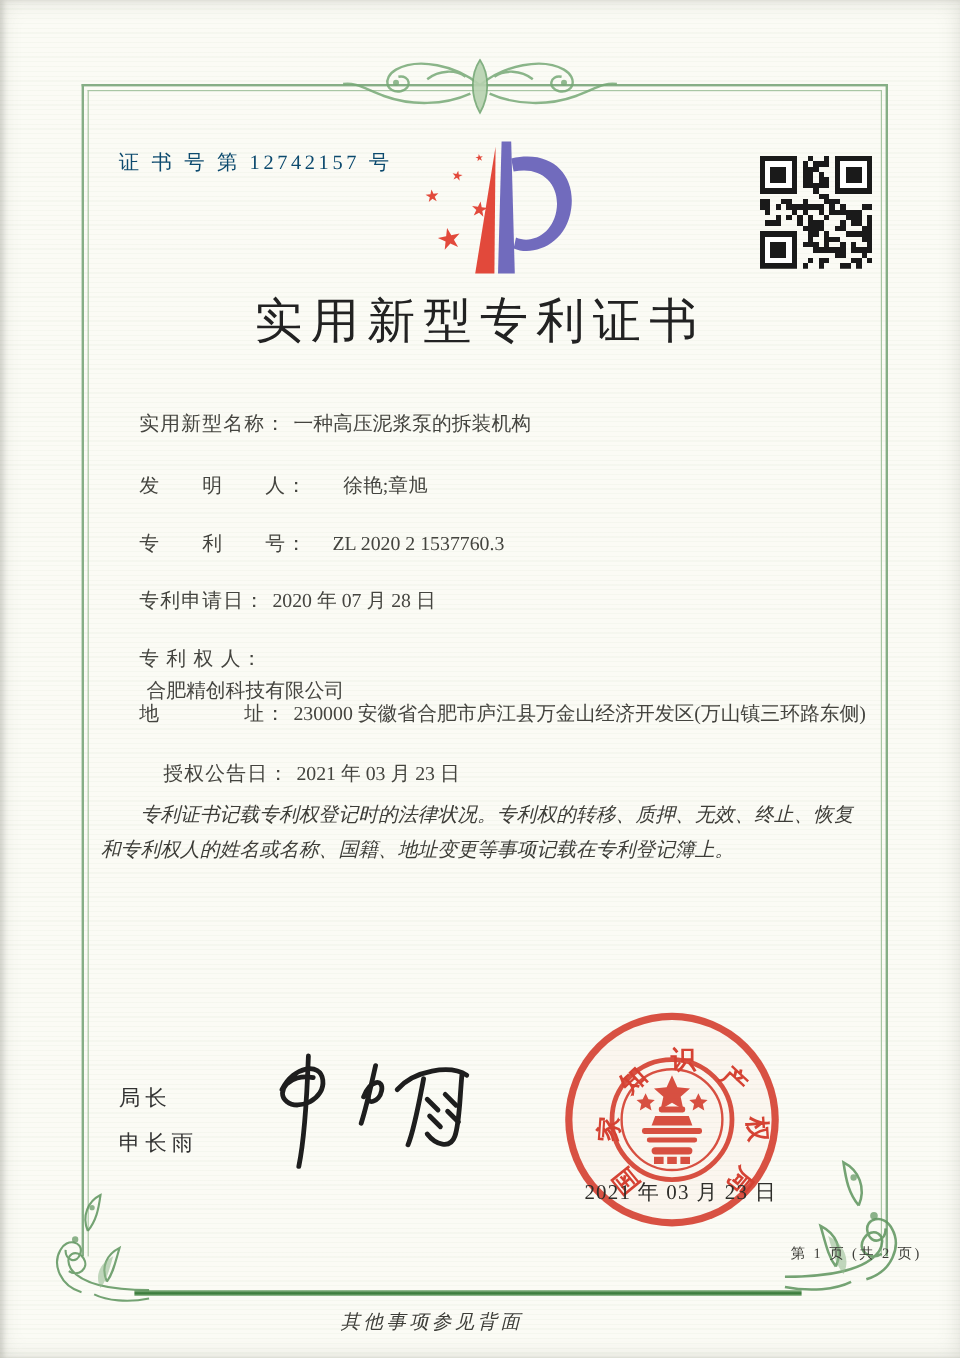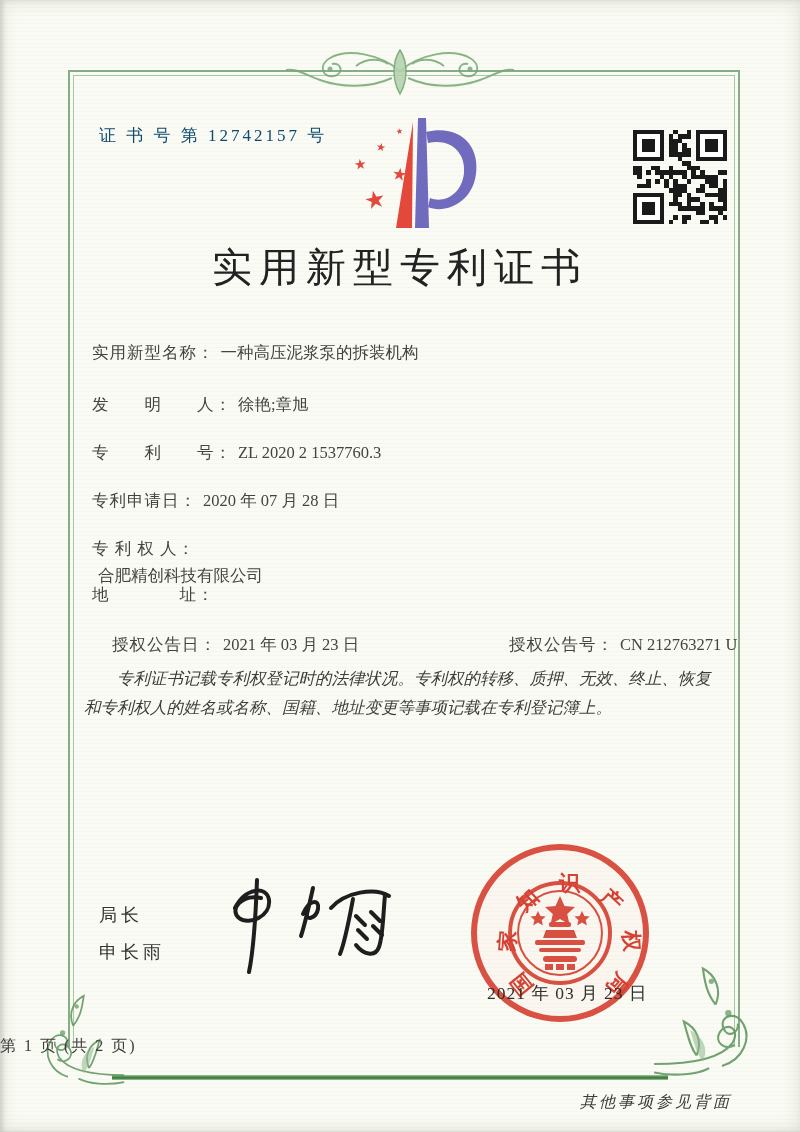--- a/index.html
+++ b/index.html
@@ -28,44 +28,44 @@
   .corner-orn.left{left:38px;top:985px;width:88px;height:108px;}
   .corner-orn.right{left:652px;top:948px;width:106px;height:145px;transform:scaleX(-1);}
   
   .cert-no{position:absolute;left:99px;top:124px;font-size:17px;letter-spacing:3px;color:#0c4a6e;}
   .logo{position:absolute;left:338px;top:110px;width:152px;height:128px;}
   .logo .star{position:absolute;color:#e2493b;line-height:1;}
   .qr{position:absolute;left:633px;top:130px;width:94px;height:94px;}
   .title{position:absolute;left:0;top:240px;width:800px;text-align:center;
     font-size:40px;font-weight:400;letter-spacing:7px;color:#222;}
   
-  .field-row{position:absolute;left:92px;font-size:16.5px;line-height:27px;display:flex;}
+  .field-row{position:absolute;left:116px;font-size:16.5px;line-height:27px;display:flex;}
   .f-label{letter-spacing:1px;white-space:pre;color:#44443f;}
   .f-value{margin-left:6px;color:#44443f;white-space:pre-wrap;}
   .f-value.addr{display:inline-block;width:505px;}
   .grant-no{position:absolute;left:397px;top:0;display:flex;font-size:16.5px;}
   
   .legal{position:absolute;left:84px;top:664px;width:634px;font-size:16.5px;
     line-height:29px;font-style:italic;color:#3d3d38;}
   .legal p{margin:0 0 4px 0;text-indent:2em;}
   
   .officer-title{position:absolute;left:99px;top:903px;font-size:18px;letter-spacing:4px;color:#333;}
   .officer-name{position:absolute;left:99px;top:940px;font-size:18px;letter-spacing:4px;color:#333;}
   .signature{position:absolute;left:205px;top:868px;width:215px;height:118px;}
   
   .seal{position:absolute;left:471px;top:844px;width:178px;height:178px;border-radius:50%;
     border:6px solid rgba(213,66,51,.92);box-sizing:border-box;background:rgba(255,120,100,.04);}
   .seal-char{position:absolute;font-size:21px;font-weight:bold;color:#d54233;
     font-family:"Liberation Serif","DejaVu Serif",serif;}
   .emblem{position:absolute;left:505px;top:878px;width:110px;height:110px;}
   .seal-date{position:absolute;left:487px;top:981px;font-size:17.5px;letter-spacing:1px;color:#2e2e2a;}
   
-  .page-no{position:absolute;left:0;top:1036px;width:752px;text-align:left;font-size:16px;
+  .page-no{position:absolute;left:16px;top:1036px;width:752px;text-align:right;font-size:12px;
     letter-spacing:2px;color:#3d3d38;}
-  .back-note{position:absolute;left:12px;top:1092px;width:720px;text-align:right;font-size:16px;
+  .back-note{position:absolute;left:0;top:1092px;width:720px;text-align:center;font-size:16px;
     font-style:italic;letter-spacing:3px;color:#3d3d38;}
 </style>
 </head>
 <body>
 
 <div class="paper-texture"></div>
 
 <div class="frame"></div>
 
 <svg class="crest" viewBox="0 0 236 58">
@@ -265,46 +265,43 @@
       <rect x="2" y="16" width="3" height="3"></rect>
     </g>
   </svg>
 
 <div class="title">实用新型专利证书</div>
 
 <div class="field-row" style="top:339px;">
   <span class="f-label">实用新型名称：</span>
   <span class="f-value">一种高压泥浆泵的拆装机构</span>
 </div>
-<div class="field-row" style="top:391px;">
+<div class="field-row" style="top:391px;gap:24px;">
   <span class="f-label">发　　明　　人：</span>
   <span class="f-value">徐艳;章旭</span>
 </div>
-<div class="field-row" style="top:439px;">
+<div class="field-row" style="top:439px;gap:15px;">
   <span class="f-label">专　　利　　号：</span>
   <span class="f-value">ZL 2020 2 1537760.3</span>
 </div>
 <div class="field-row" style="top:487px;">
   <span class="f-label">专利申请日：</span>
   <span class="f-value">2020 年 07 月 28 日</span>
 </div>
 <div class="field-row" style="top:535px;flex-direction:column;">
   <span class="f-label">专 利 权 人：</span>
   <span class="f-value">合肥精创科技有限公司</span>
 </div>
 <div class="field-row" style="top:581px;">
   <span class="f-label">地　　　　址：</span>
+  <span class="f-value addr">230000 安徽省合肥市庐江县万金山经济开发区(万山镇三环路东侧)</span>
 </div>
 <div class="field-row" style="top:631px;width:640px;margin-left:20px;">
   <span class="f-label">授权公告日：</span>
   <span class="f-value">2021 年 03 月 23 日</span>
-  <span class="grant-no">
-    <span class="f-label">授权公告号：</span>
-    <span class="f-value">CN 212763271 U</span>
-  </span>
 </div>
 
 <div class="legal">
   <p>专利证书记载专利权登记时的法律状况。专利权的转移、质押、无效、终止、恢复和专利权人的姓名或名称、国籍、地址变更等事项记载在专利登记簿上。</p>
 </div>
 
 <div class="officer-title">局长</div>
 <div class="officer-name">申长雨</div>
 
 <svg class="signature" viewBox="0 0 215 118">

